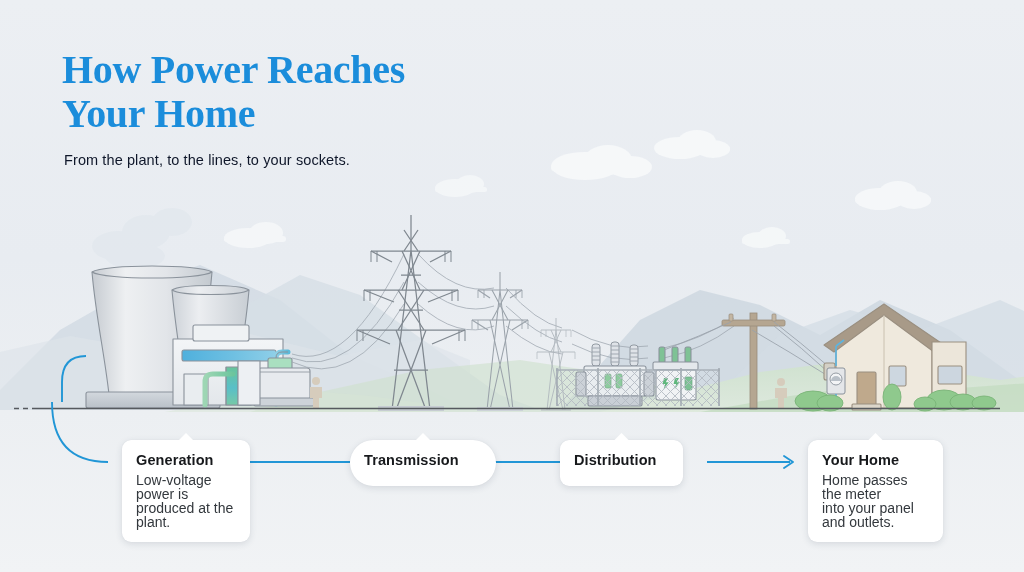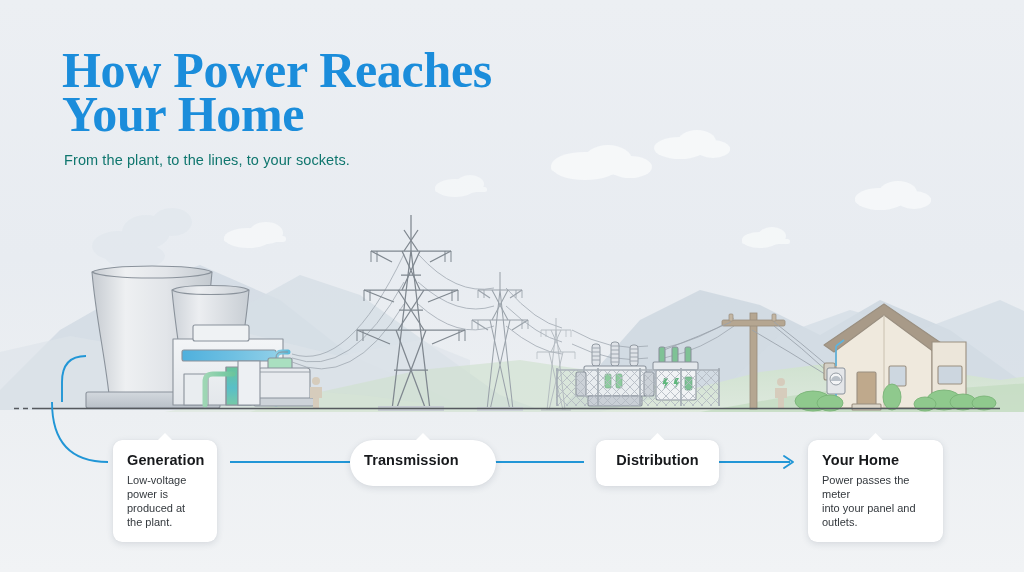--- a/index.html
+++ b/index.html
@@ -17,31 +17,31 @@
   }
 
   
   .scene{position:absolute;left:0;top:0;width:1024px;height:572px;}
 
   
   .header{position:absolute;left:62px;top:48px;}
   .title{
     font-family:"Liberation Serif", serif;
     font-weight:bold;
-    font-size:50px;
+    font-size:40px;
     line-height:44px;
     color:#1b8ddb;
     letter-spacing:-0.3px;
     margin:0;
     white-space:pre-line;
   }
   .subtitle{
     margin:16px 0 0 2px;
     font-size:14.5px;
-    color:#0f766e;
+    color:#0f172a;
     letter-spacing:0.1px;
   }
 
   
   .card{
     position:absolute;
     background:#ffffff;
     border-radius:9px;
     box-shadow:0 2px 7px rgba(40,55,75,0.13), 0 0 1px rgba(40,55,75,0.10);
     padding:12px 14px 13px 14px;
@@ -55,29 +55,29 @@
   }
   .card h3{
     margin:0 0 5px 0;
     font-size:14.5px;
     font-weight:bold;
     color:#17191c;
     letter-spacing:0.1px;
   }
   .card p{
     margin:0;
-    font-size:11px;
+    font-size:14px;
     line-height:14px;
     color:#33383d;
     white-space:pre-line;
   }
 
-  #card0{left:113px;top:440px;width:104px;}
+  #card0{left:122px;top:440px;width:128px;}
   #card1{left:350px;top:440px;width:146px;border-radius:23px;}
-  #card2{left:596px;top:440px;width:123px;text-align:center;}
+  #card2{left:560px;top:440px;width:123px;}
   #card3{left:808px;top:440px;width:135px;}
 </style>
 </head>
 <body>
 
 <div id="stage">
 
   <div class="sky"></div>
 
   <svg class="scene" viewBox="0 0 1024 572">
@@ -435,17 +435,17 @@
   </div>
 
   <div class="card" id="card2">
     <span class="notch"></span>
     <h3>Distribution</h3>
   </div>
 
   <div class="card" id="card3">
     <span class="notch"></span>
     <h3>Your Home</h3>
-    <p>Power passes the meter
+    <p>Home passes the meter
 into your panel and outlets.</p>
   </div>
 
 </div>
 
 </body></html>

